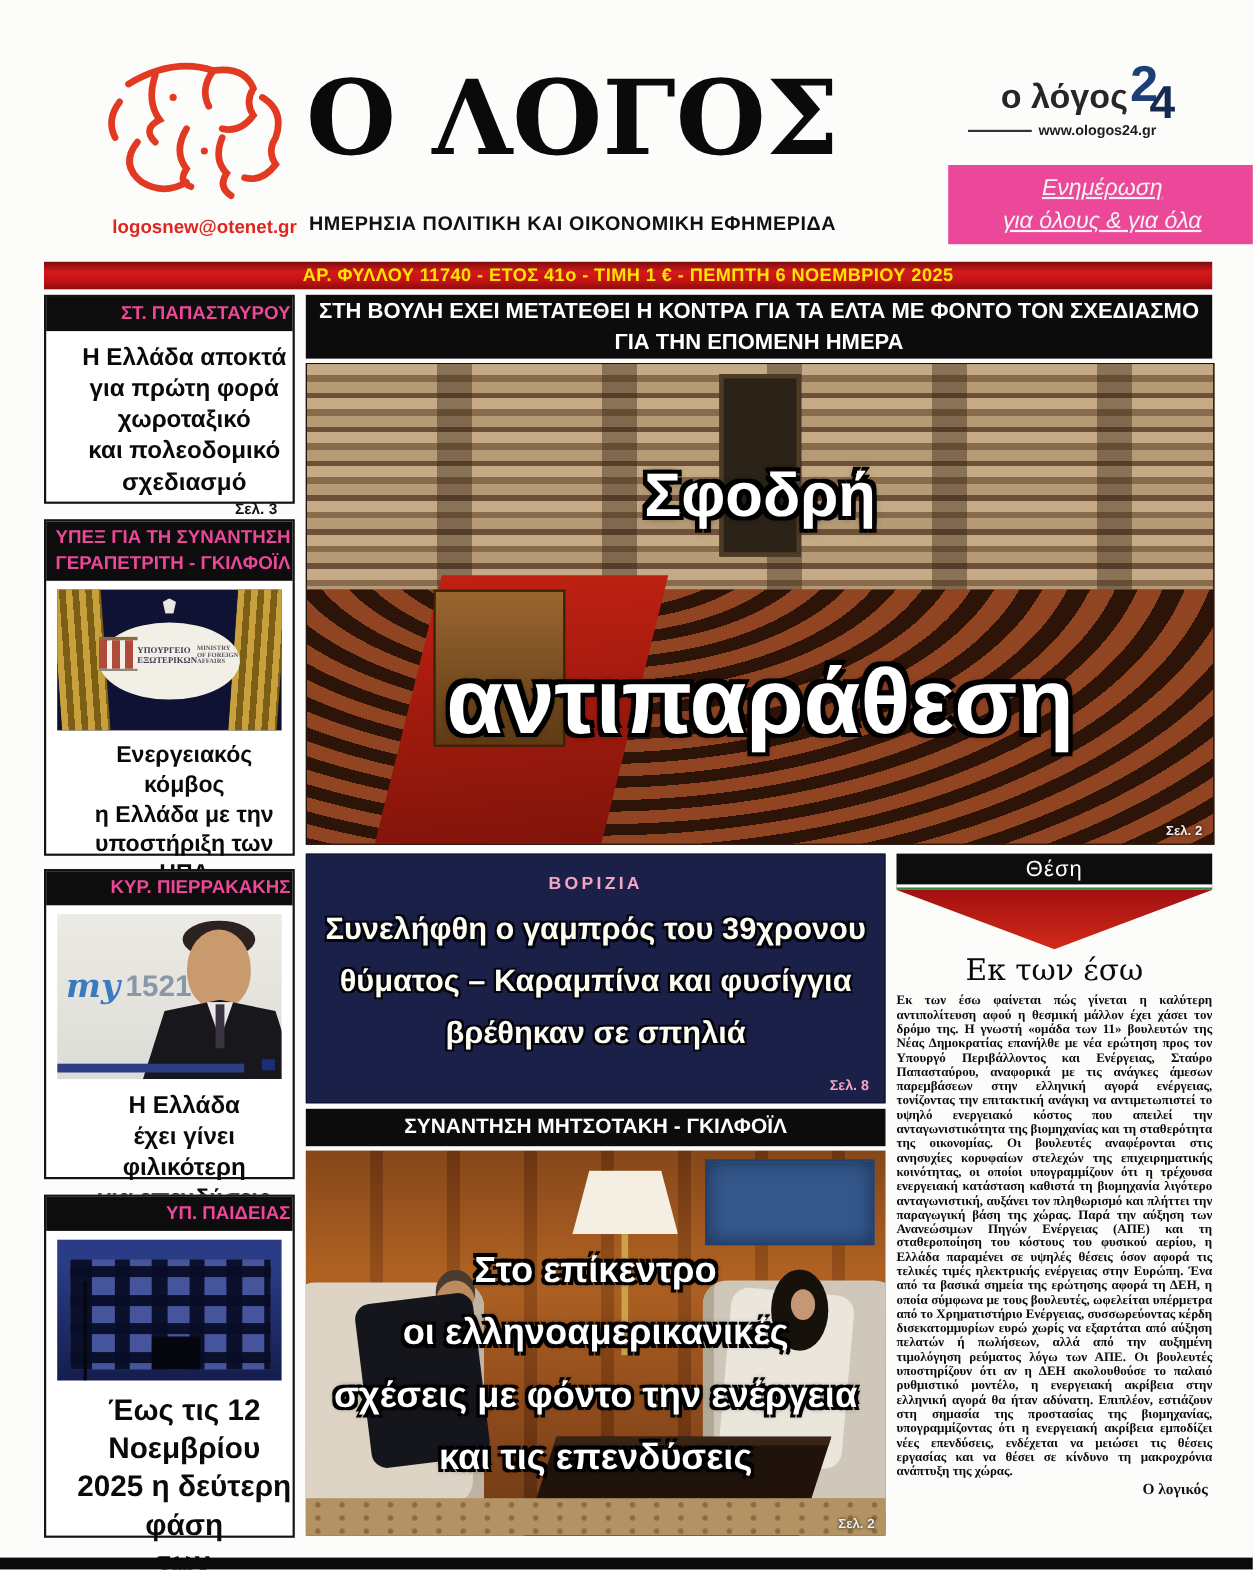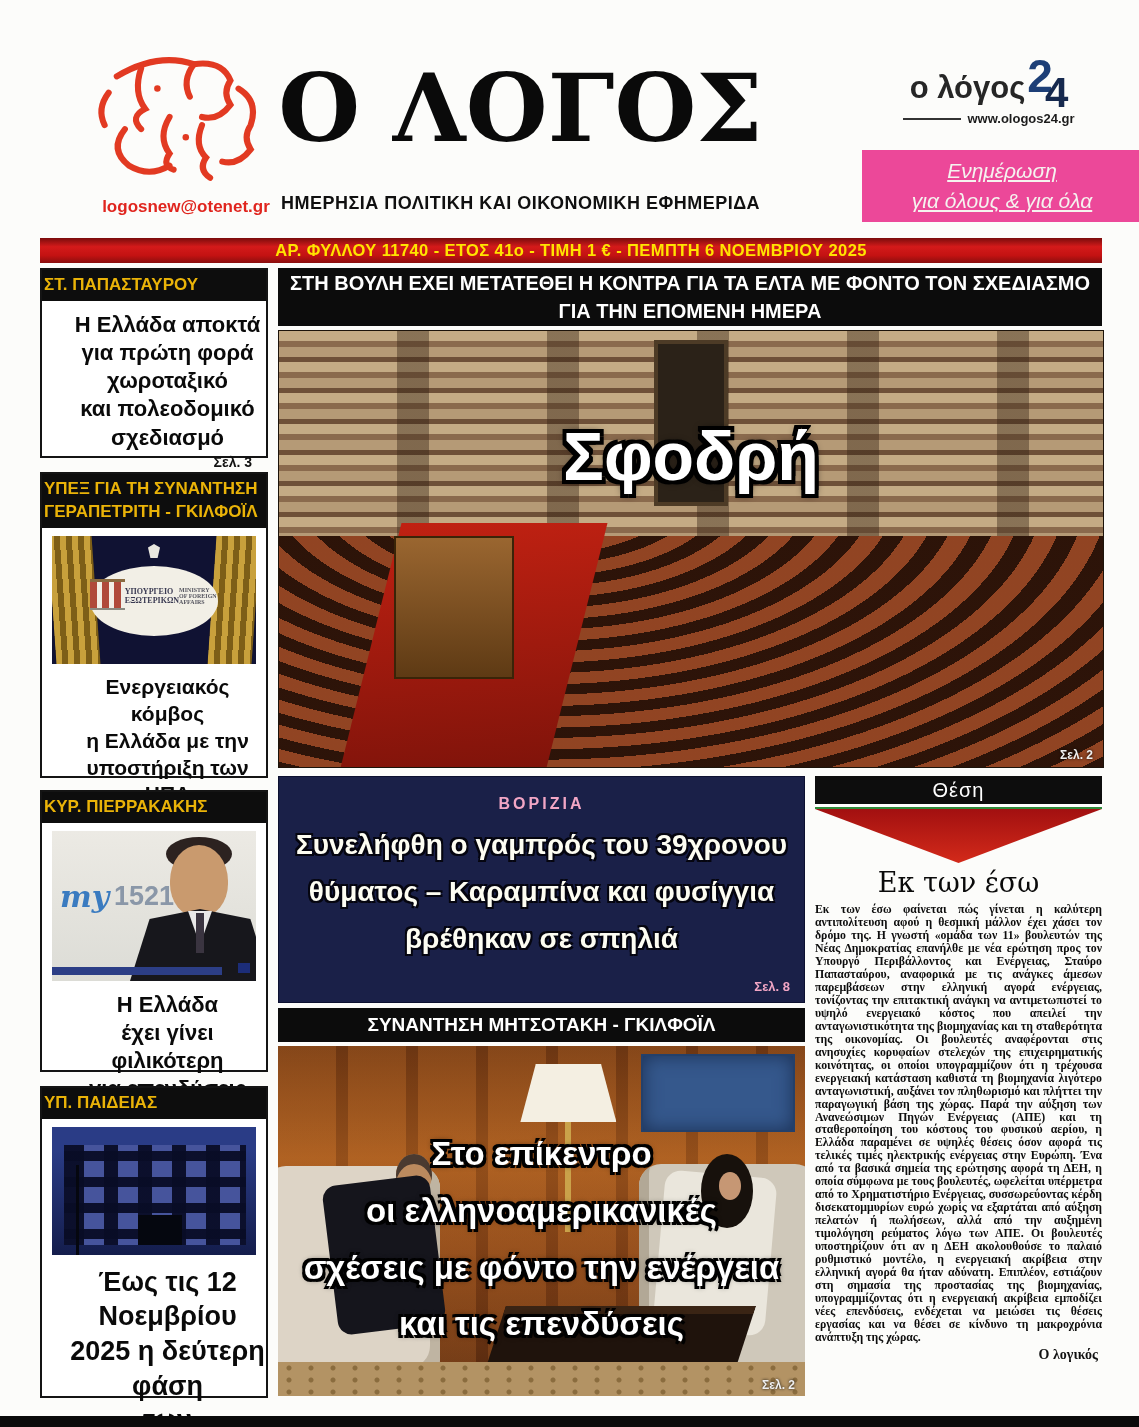--- a/index.html
+++ b/index.html
@@ -16,21 +16,21 @@
            font-family:"DejaVu Serif",serif;font-weight:bold;font-size:94px;
            line-height:1.45;color:#0a0a0a;letter-spacing:0;}
   .m-sub{left:258px;top:193px;width:525px;text-align:center;font-weight:bold;
          font-size:18px;color:#101010;letter-spacing:.5px;}
   .weblogo{left:880px;top:58px;width:218px;height:88px;text-align:center;}
   .weblogo .wl-row{display:flex;align-items:flex-start;justify-content:center;}
   .wl-text{font-weight:bold;font-size:31px;color:#262626;line-height:1;margin-top:14px;}
   .wl-2{font-weight:bold;font-size:46px;color:#1d3f77;line-height:.8;margin-left:2px;}
   .wl-4{font-weight:bold;font-size:42px;color:#16294e;line-height:.8;margin-left:-8px;
         transform:translateY(18px);display:inline-block;}
-  .wl-siteline{margin-top:8px;display:flex;align-items:center;justify-content:center;gap:6px;}
+  .wl-siteline{margin-top:8px;display:flex;align-items:center;justify-content:flex-start;gap:6px;}
   .wl-dash{width:58px;height:2px;background:#333;}
   .wl-site{font-weight:bold;font-size:13px;color:#1c1c1c;}
   .slogan-box{left:862px;top:150px;width:280px;height:72px;background:#ec4899;color:#f5f3ef;
               display:flex;align-items:center;justify-content:center;text-align:center;
               font-style:italic;font-size:21px;line-height:1.45;text-decoration:underline;}
   .issue-bar{left:40px;top:238px;width:1062px;height:25px;
              background:linear-gradient(180deg,#7a0c0c,#d41a1a 35%,#c31212 70%,#8a0e0e);
              color:#ffe400;font-weight:bold;font-size:16.5px;
              display:flex;align-items:center;justify-content:center;letter-spacing:.4px;}
 
@@ -48,36 +48,36 @@
       background:repeating-linear-gradient(90deg,transparent 0 118px,rgba(50,32,18,.9) 118px 150px);}
   .parl-door{position:absolute;left:50%;top:2%;width:66px;height:158px;transform:translateX(-50%);
       background:#2b2218;border:4px solid #4d3b26;}
   .parl-floor{position:absolute;left:0;top:47%;right:0;bottom:0;
       background:repeating-radial-gradient(ellipse at 32% -25%,rgba(158,74,38,.85) 0 22px,rgba(42,18,8,.9) 22px 42px);}
   .parl-carpet{position:absolute;left:11%;top:44%;width:25%;height:58%;
       background:linear-gradient(175deg,#c02112,#7e130a);transform:skewX(-14deg);}
   .parl-rostrum{position:absolute;left:14%;top:47%;width:14%;height:32%;
       background:linear-gradient(180deg,#9a6630,#5e3a14);border:2px solid #3a2408;}
   .parl-h1{position:absolute;left:0;top:86px;width:100%;text-align:center;color:#fff;
-      font-weight:bold;font-size:68px;
+      font-weight:bold;font-size:56px;
       text-shadow:-4px -4px 0 #000,4px -4px 0 #000,-4px 4px 0 #000,4px 4px 0 #000,0 0 8px #000;}
   .parl-h2{position:absolute;left:0;top:258px;width:100%;text-align:center;color:#fff;
       font-weight:bold;font-size:84px;
       text-shadow:-4px -4px 0 #000,4px -4px 0 #000,-4px 4px 0 #000,4px 4px 0 #000,0 0 8px #000;}
   .parl-pref{position:absolute;right:10px;bottom:5px;color:#f0f0f0;font-size:12px;font-weight:bold;
       text-shadow:0 0 3px #000;}
 
   
   .sb{left:40px;width:228px;background:#fff;border:2px solid #141414;box-sizing:border-box;}
   .sb1{top:268px;height:190px;}
   .sb2{top:472px;height:306px;}
   .sb3{top:790px;height:282px;}
   .sb4{top:1086px;height:312px;}
-  .sb-head{background:#0d0d0d;color:#eab308;font-weight:bold;font-size:17px;line-height:1.35;
-           text-align:left;padding:4px 2px;}
+  .sb-head{background:#0d0d0d;color:#ec4899;font-weight:bold;font-size:17px;line-height:1.35;
+           text-align:right;padding:4px 2px;}
   .sb-headline{font-weight:bold;font-size:22px;line-height:1.28;text-align:center;
                margin-top:10px;color:#0a0a0a;margin-left:27px;}
   .sb-pref{text-align:right;padding-right:14px;font-weight:bold;font-size:14px;margin-top:2px;}
 
   .ph{position:relative;margin:8px 10px 2px 10px;overflow:hidden;}
   
   .ph-min{height:128px;background:#101233;}
   .cur{position:absolute;top:0;bottom:0;width:44px;
        background:repeating-linear-gradient(90deg,#c9a13c 0 6px,#7d5e17 6px 12px);}
   .cur-l{left:0;transform:skewX(4deg);} .cur-r{right:0;transform:skewX(-4deg);}
@@ -224,20 +224,21 @@
 ΓΙΑ ΤΗΝ ΕΠΟΜΕΝΗ ΗΜΕΡΑ</div>
 
   <div class="abs parliament">
     <div class="parl-wall"></div>
     <div class="parl-pilasters"></div>
     <div class="parl-door"></div>
     <div class="parl-floor"></div>
     <div class="parl-carpet"></div>
     <div class="parl-rostrum"></div>
     <div class="parl-h1">Σφοδρή</div>
+    <div class="parl-h2">αντιπαράθεση</div>
     <div class="parl-pref">Σελ. 2</div>
   </div>
 
   <div class="abs sb sb1">
     <div class="sb-head prelines">ΣΤ. ΠΑΠΑΣΤΑΥΡΟΥ</div>
     <div class="sb-headline prelines">Η Ελλάδα αποκτά
 για πρώτη φορά
 χωροταξικό
 και πολεοδομικό
 σχεδιασμό</div>

